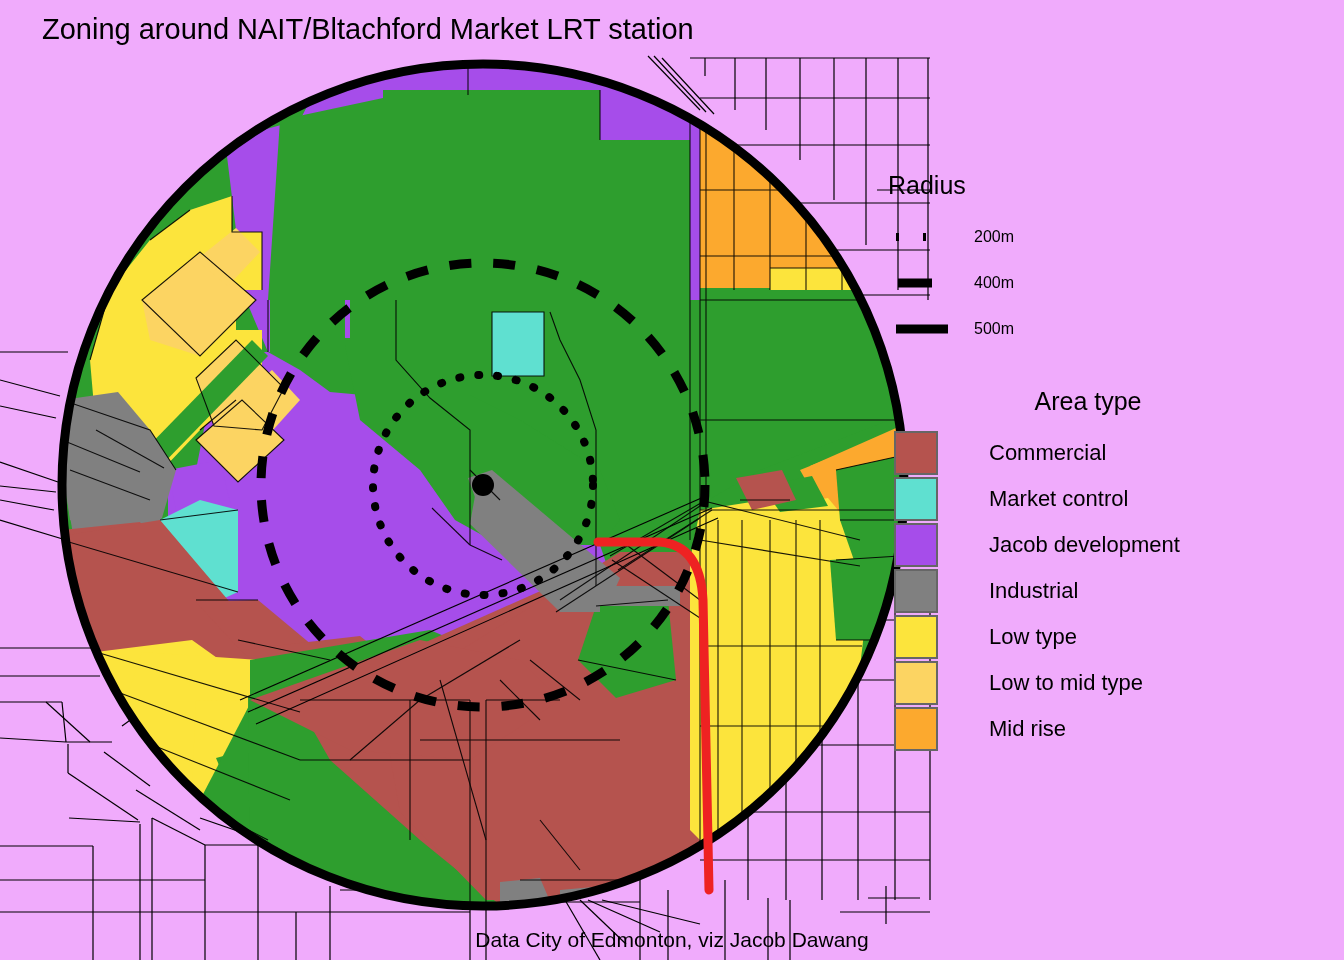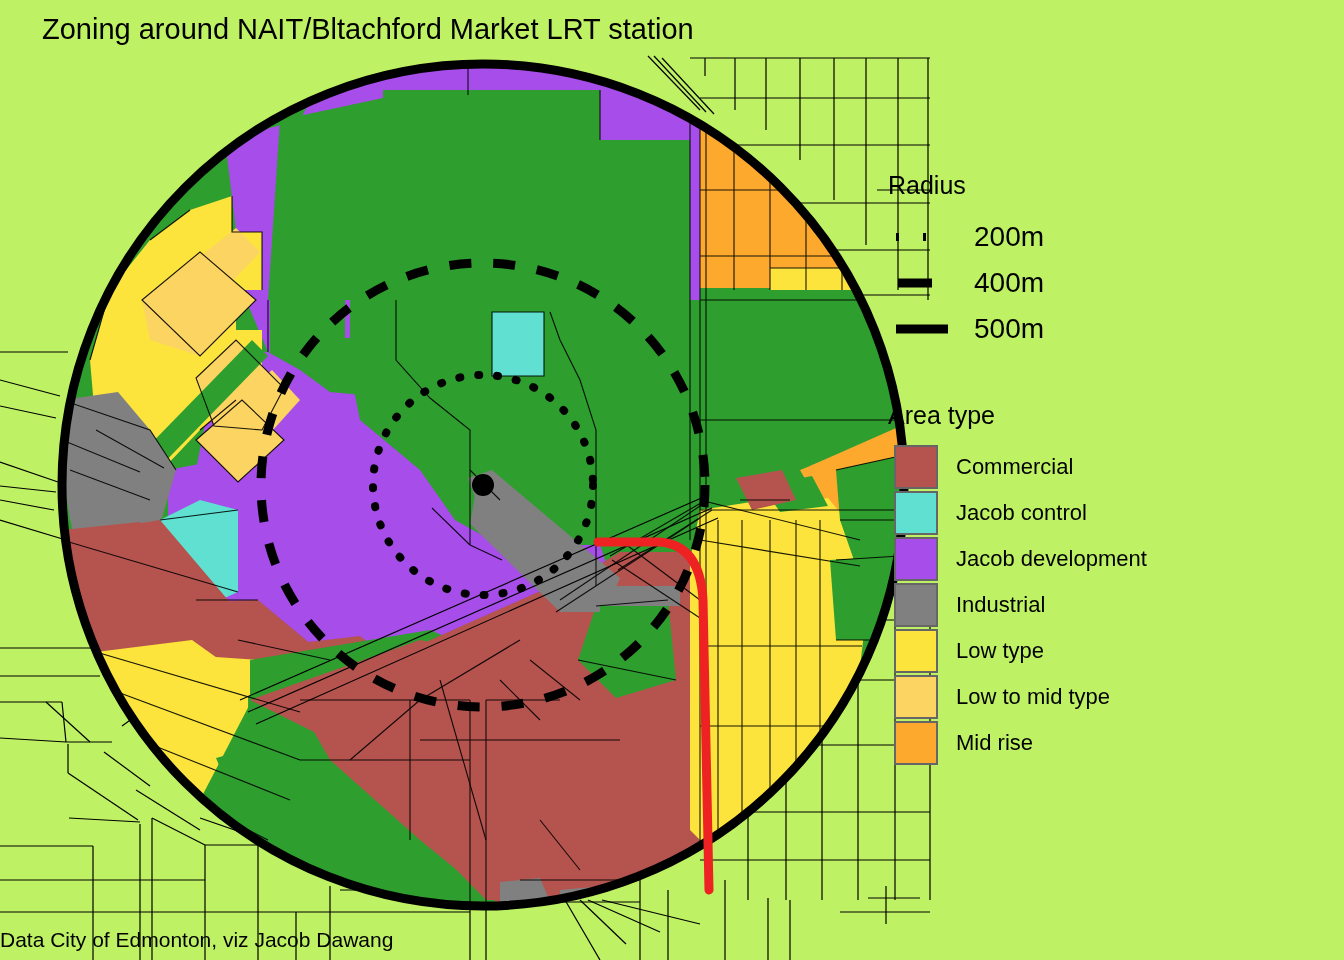--- a/index.html
+++ b/index.html
@@ -11,21 +11,21 @@
     width: 1344px;
     height: 960px;
     overflow: hidden;
     font-family: "Liberation Sans", sans-serif;
     color: #000000;
   }
   #page {
     position: relative;
     width: 1344px;
     height: 960px;
-    background: #bef264;
+    background: #f0abfc;
     text-decoration: underline;
   }
   #map-title {
     position: absolute;
     left: 42px;
     top: 12px;
     font-size: 29px;
     line-height: 34px;
     color: #000000;
     white-space: nowrap;
@@ -35,20 +35,21 @@
     left: 0;
     top: 0;
     width: 1344px;
     height: 960px;
   }
   #caption {
     position: absolute;
     left: 0;
     top: 928px;
     width: 1344px;
+    text-align: center;
     font-size: 21px;
     color: #000000;
   }
   
   #legend-panel {
     position: absolute;
     left: 888px;
     top: 170px;
     width: 400px;
   }
@@ -65,30 +66,31 @@
   }
   .radius-key {
     width: 62px;
     height: 30px;
     position: relative;
     flex: none;
     margin-left: 4px;
   }
   .radius-key svg { display: block; }
   .radius-label {
-    font-size: 28px;
+    font-size: 16px;
     margin-left: 20px;
     color: #000000;
     white-space: nowrap;
   }
-  #area-legend-title { margin-top: 48px; }
+  #area-legend-title { margin-top: 34px; text-align: center; }
   #area-legend .legend-row {
     display: flex;
     align-items: center;
     height: 46px;
+    gap: 33px;
   }
   .swatch {
     width: 44px;
     height: 44px;
     flex: none;
     border: 2px solid #666666;
     box-sizing: border-box;
     margin-left: 6px;
   }
   .area-label {
@@ -433,21 +435,21 @@
 
     <div class="legend-title" id="area-legend-title">Area type</div>
 
     <div id="area-legend">
       <div class="legend-row">
         <div class="swatch" style="background:#B5534E"></div>
         <div class="area-label">Commercial</div>
       </div>
       <div class="legend-row">
         <div class="swatch" style="background:#5FE0D0"></div>
-        <div class="area-label">Jacob control</div>
+        <div class="area-label">Market control</div>
       </div>
       <div class="legend-row">
         <div class="swatch" style="background:#A64DEA"></div>
         <div class="area-label">Jacob development</div>
       </div>
       <div class="legend-row">
         <div class="swatch" style="background:#808080"></div>
         <div class="area-label">Industrial</div>
       </div>
       <div class="legend-row">

